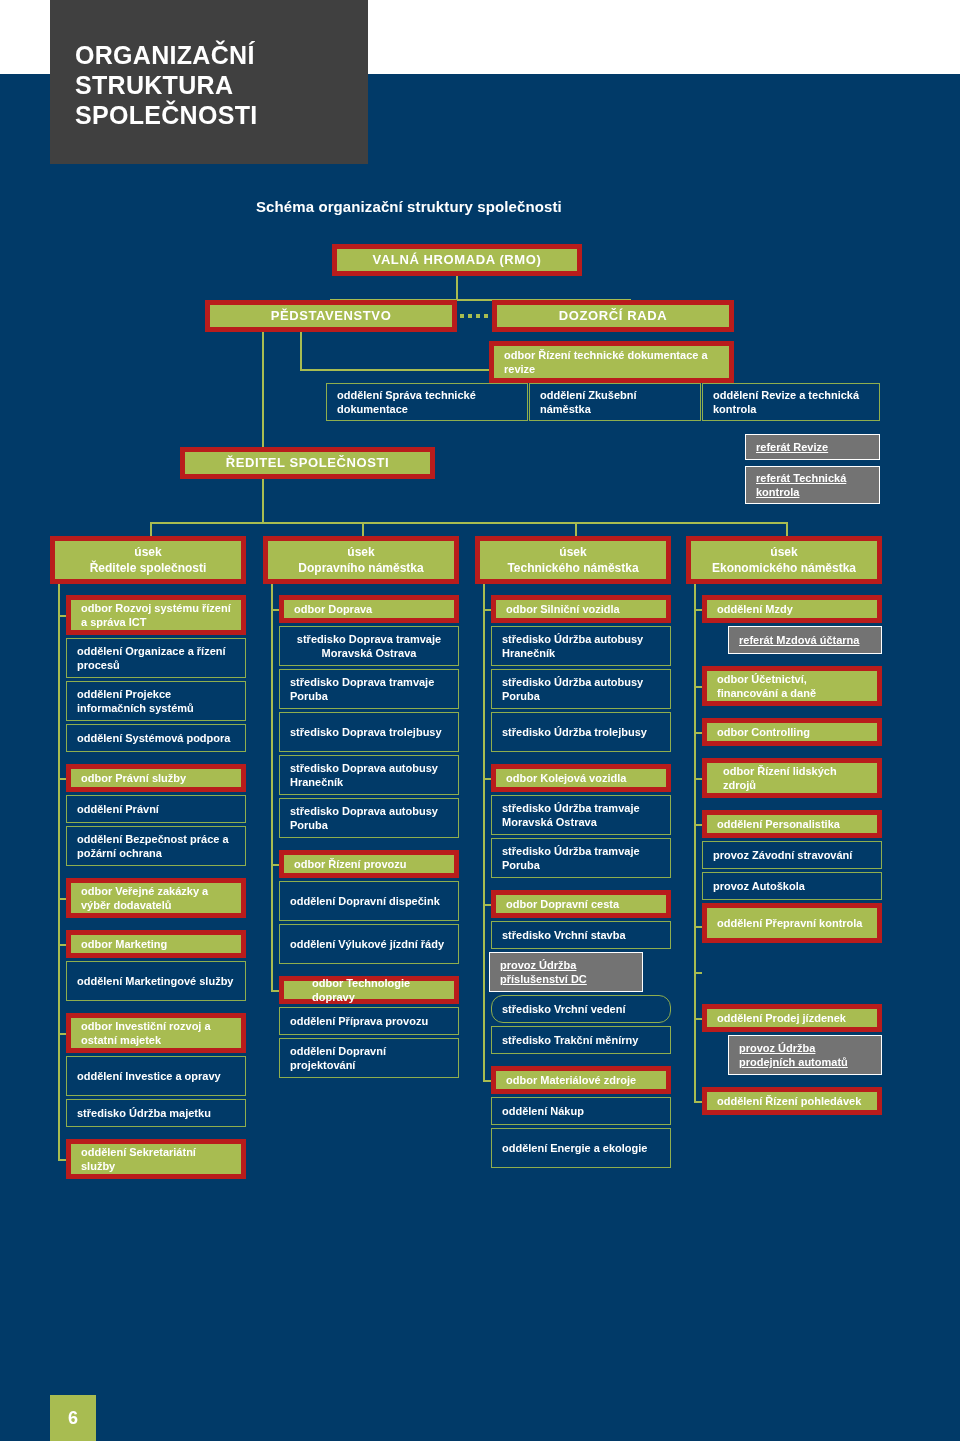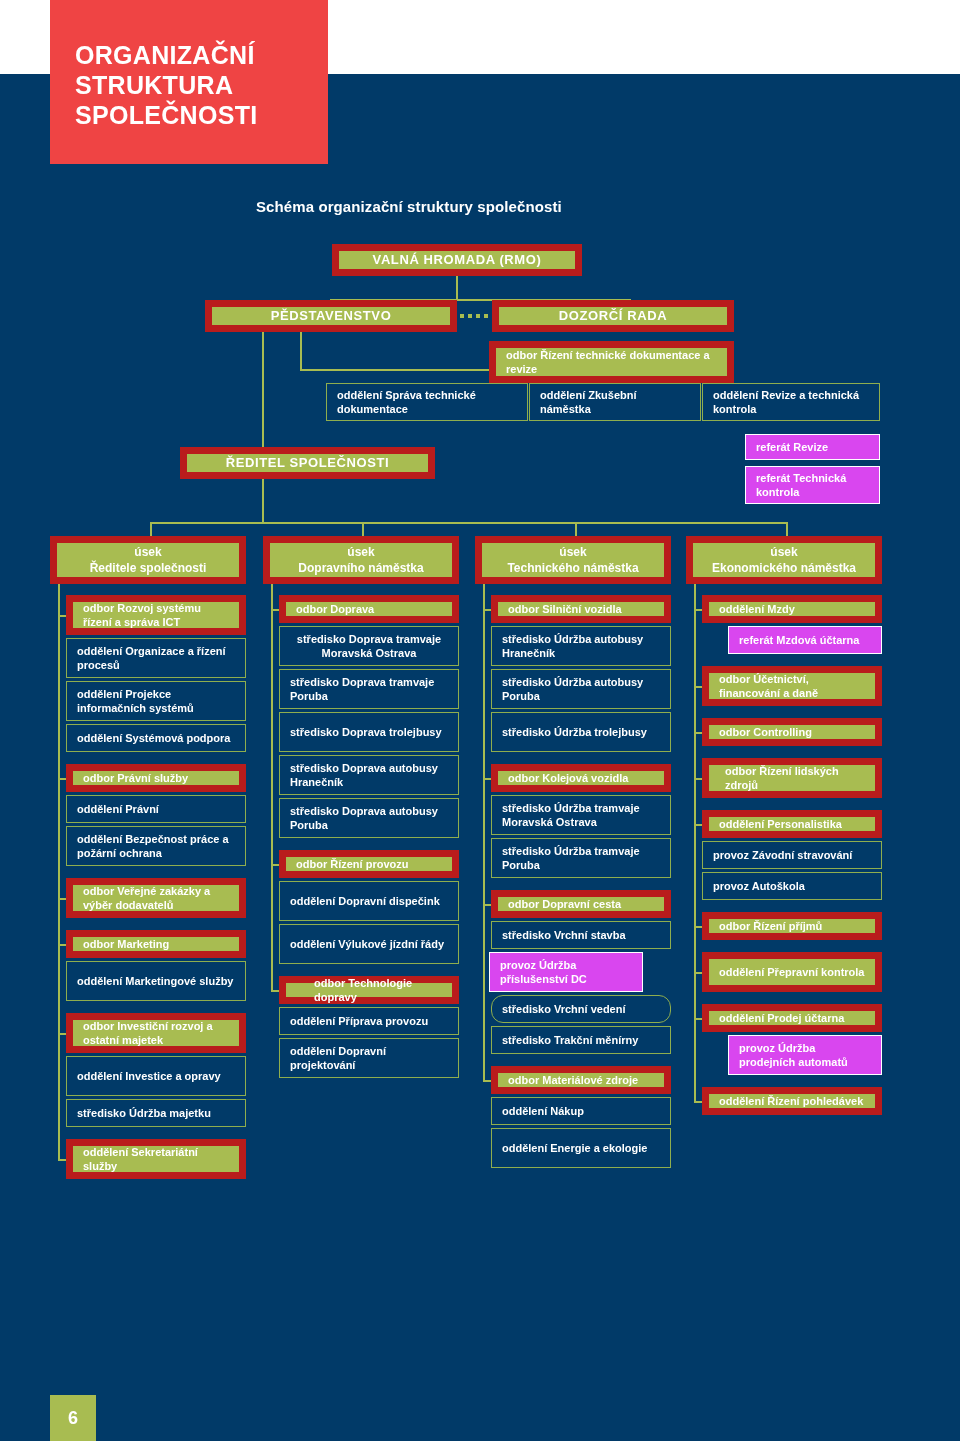--- a/index.html
+++ b/index.html
@@ -9,22 +9,22 @@
     background:#ffffff;
     font-family:"Liberation Sans","DejaVu Sans",sans-serif;
     overflow:hidden;
   }
   
   #navy-bg{
     position:absolute; left:0; top:74px; width:960px; height:1367px;
     background:#013a68;
   }
   #title-block{
-    position:absolute; left:50px; top:0; width:278px; height:164px;
-    background:#ef4444;
+    position:absolute; left:50px; top:0; width:318px; height:164px;
+    background:#404040;
     box-sizing:border-box;
     padding:40px 3px 0 25px;
   }
   #title-block .tline{
     color:#ffffff; font-weight:bold; font-size:25px; line-height:30px;
     letter-spacing:.3px; text-transform:uppercase;
   }
   #page-number{
     position:absolute; left:50px; top:1395px; width:46px; height:46px;
     background:#a8bc51; color:#ffffff; font-weight:bold; font-size:18px;
@@ -36,23 +36,23 @@
   }
 
   
   .box{
     position:absolute; box-sizing:border-box;
     display:flex; align-items:center;
     font-size:11px; font-weight:bold; line-height:14px;
     color:#ffffff; padding:4px 10px;
   }
   .box span{display:block;}
-  .green{ background:#a8bc51; border:7px solid #b91c1c; }
+  .green{ background:#a8bc51; border:5px solid #b91c1c; }
   .navy{ background:#013a68; border:1px solid #8fae4e; }
-  .white-outline{ background:#d946ef; border:1.5px solid #ffffff; }
+  .white-outline{ background:#737373; border:1.5px solid #ffffff;text-decoration:underline; }
   .centered{ justify-content:center; text-align:center; }
   .cap{ text-transform:uppercase; letter-spacing:.6px; font-size:13px; }
 
   
   .ln{ position:absolute; background:#a8bc51; }
   .ln.v{ width:1.5px; }
   .ln.h{ height:1.5px; }
   .dots{
     position:absolute; display:flex; gap:4px; align-items:center;
   }
@@ -192,22 +192,22 @@
     </div>
     <div class="box green" style="left: 702px; top: 595px; width: 180px; height: 28px;">oddělení Mzdy</div>
     <div class="box white-outline" style="left: 728px; top: 626px; width: 154px; height: 28px;">referát Mzdová účtarna</div>
     <div class="box green" style="left: 702px; top: 666px; width: 180px; height: 40px;">odbor Účetnictví, financování a daně</div>
     <div class="box green" style="left: 702px; top: 718px; width: 180px; height: 28px;">odbor Controlling</div>
     <div class="box green" style="left: 702px; top: 758px; width: 180px; height: 40px; padding-left: 16px;">odbor Řízení lidských zdrojů</div>
     <div class="box green" style="left: 702px; top: 810px; width: 180px; height: 28px;">oddělení Personalistika</div>
     <div class="box navy" style="left: 702px; top: 841px; width: 180px; height: 28px;">provoz Závodní stravování</div>
     <div class="box navy" style="left: 702px; top: 872px; width: 180px; height: 28px;">provoz Autoškola</div>
     <div class="box green" style="left: 702px; top: 912px; width: 180px; height: 28px;">odbor Řízení příjmů</div>
-    <div class="box green" style="left: 702px; top: 952px; width: 180px; height: 40px;">oddělení Přepravní kontrola</div>
-    <div class="box green" style="left: 702px; top: 1004px; width: 180px; height: 28px;">oddělení Prodej účtarna</div>
+    <div class="box green" style="left: 702px; top: 903px; width: 180px; height: 40px;">oddělení Přepravní kontrola</div>
+    <div class="box green" style="left: 702px; top: 1004px; width: 180px; height: 28px;">oddělení Prodej jízdenek</div>
     <div class="box white-outline" style="left: 728px; top: 1035px; width: 154px; height: 40px;">provoz Údržba prodejních automatů</div>
     <div class="box green" style="left: 702px; top: 1087px; width: 180px; height: 28px;">oddělení Řízení pohledávek</div>
     <div class="ln v" style="left: 694px; top: 584px; height: 517px;"></div>
     <div class="ln h" style="left: 694px; top: 609px; width: 8px;"></div>
     <div class="ln h" style="left: 694px; top: 686px; width: 8px;"></div>
     <div class="ln h" style="left: 694px; top: 732px; width: 8px;"></div>
     <div class="ln h" style="left: 694px; top: 778px; width: 8px;"></div>
     <div class="ln h" style="left: 694px; top: 824px; width: 8px;"></div>
     <div class="ln h" style="left: 694px; top: 926px; width: 8px;"></div>
     <div class="ln h" style="left: 694px; top: 972px; width: 8px;"></div>

